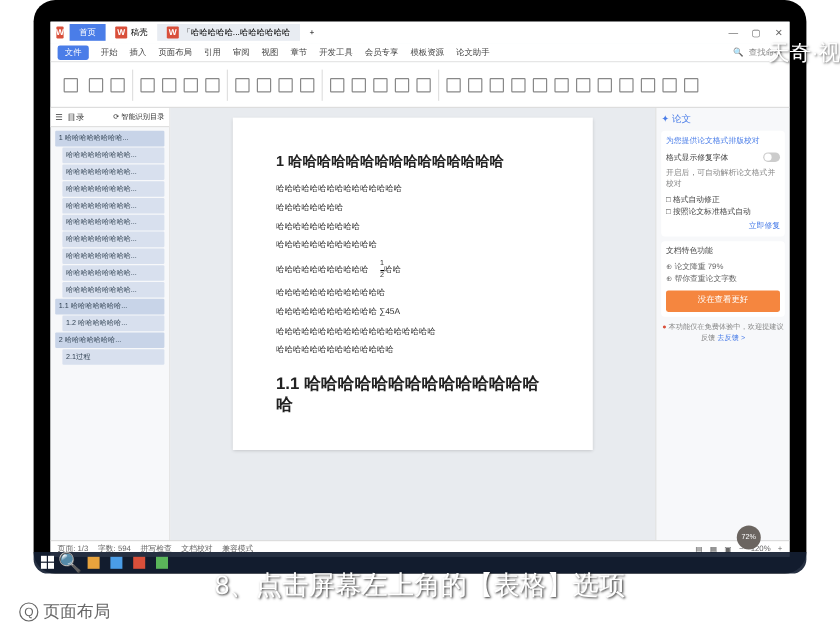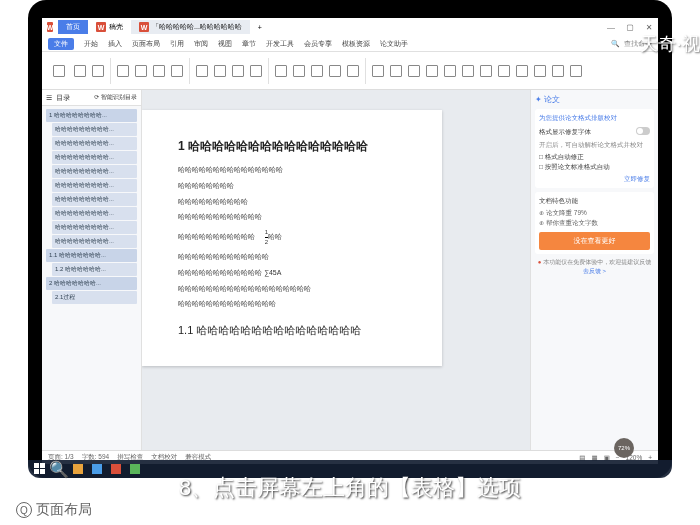--- a/index.html
+++ b/index.html
@@ -35,30 +35,30 @@
   .main { display: flex; height: calc(100% - 86px); }
   
   
   .outline { width: 100px; background: #f7f8fa; border-right: 1px solid #e0e0e0; display: flex; flex-direction: column; }
   .outline-hdr { height: 16px; display: flex; align-items: center; padding: 0 4px; font-size: 7px; color: #333; gap: 4px; background: #fff; border-bottom: 1px solid #e0e0e0; }
   .outline-items { flex: 1; overflow: hidden; padding: 2px; }
   .oitem { background: #c8d4e8; margin: 1px 2px; padding: 2px 3px; font-size: 6px; color: #345; border-radius: 1px; white-space: nowrap; overflow: hidden; }
   .oitem.sub { margin-left: 8px; background: #d8e0ee; }
   
   
-  .canvas { flex: 1; background: #e8ebef; display: flex; flex-direction: column; align-items: flex-start; padding-top: 20px; overflow: hidden; }
+  .canvas { flex: 1; background: #e8ebef; display: flex; flex-direction: column; align-items: center; padding-top: 8px; overflow: hidden; }
   .page { width: 300px; background: #fff; box-shadow: 0 1px 3px rgba(0,0,0,0.2); padding: 28px 36px; font-size: 8px; color: #222; }
   .page h1 { font-size: 12px; font-weight: bold; margin-bottom: 10px; }
   .page p { margin: 6px 0; line-height: 1.4; font-size: 7px; color: #333; }
-  .page h2 { font-size: 11px; font-weight: normal; margin-top: 14px; }
+  .page h2 { font-size: 14px; font-weight: bold; margin-top: 14px; }
   .frac { display: inline-block; vertical-align: middle; text-align: center; font-size: 6px; }
   .frac .n { border-bottom: 1px solid #000; display: block; }
   
   
-  .rpanel { width: 128px; background: #f7f8fa; border-left: 1px solid #e0e0e0; padding: 4px; font-size: 7px; color: #444; }
+  .rpanel { width: 112px; background: #f7f8fa; border-left: 1px solid #e0e0e0; padding: 4px; font-size: 7px; color: #444; }
   .rpanel-hdr { color: #4a7de8; font-size: 8px; margin-bottom: 4px; }
   .rpanel-box { background: #fff; border-radius: 3px; padding: 4px; margin-bottom: 4px; font-size: 6.5px; line-height: 1.5; }
   .toggle { width: 14px; height: 8px; background: #ccc; border-radius: 4px; display: inline-block; float: right; position: relative; }
   .toggle::after { content:''; position:absolute; width:6px; height:6px; background:#fff; border-radius:50%; top:1px; left:1px; }
   .orange-btn { background: #f5863f; color: #fff; text-align: center; padding: 4px; border-radius: 2px; font-size: 7px; margin-top: 4px; }
   .rpanel-note { font-size: 6px; color: #888; margin-top: 4px; text-align: center; }
   .rpanel-note .warn { color: #d94f3a; }
   
   
   .statusbar { position: absolute; bottom: 0; left: 0; right: 0; height: 14px; background: #fff; border-top: 1px solid #ddd; display: flex; align-items: center; padding: 0 6px; font-size: 6.5px; color: #666; gap: 8px; }

